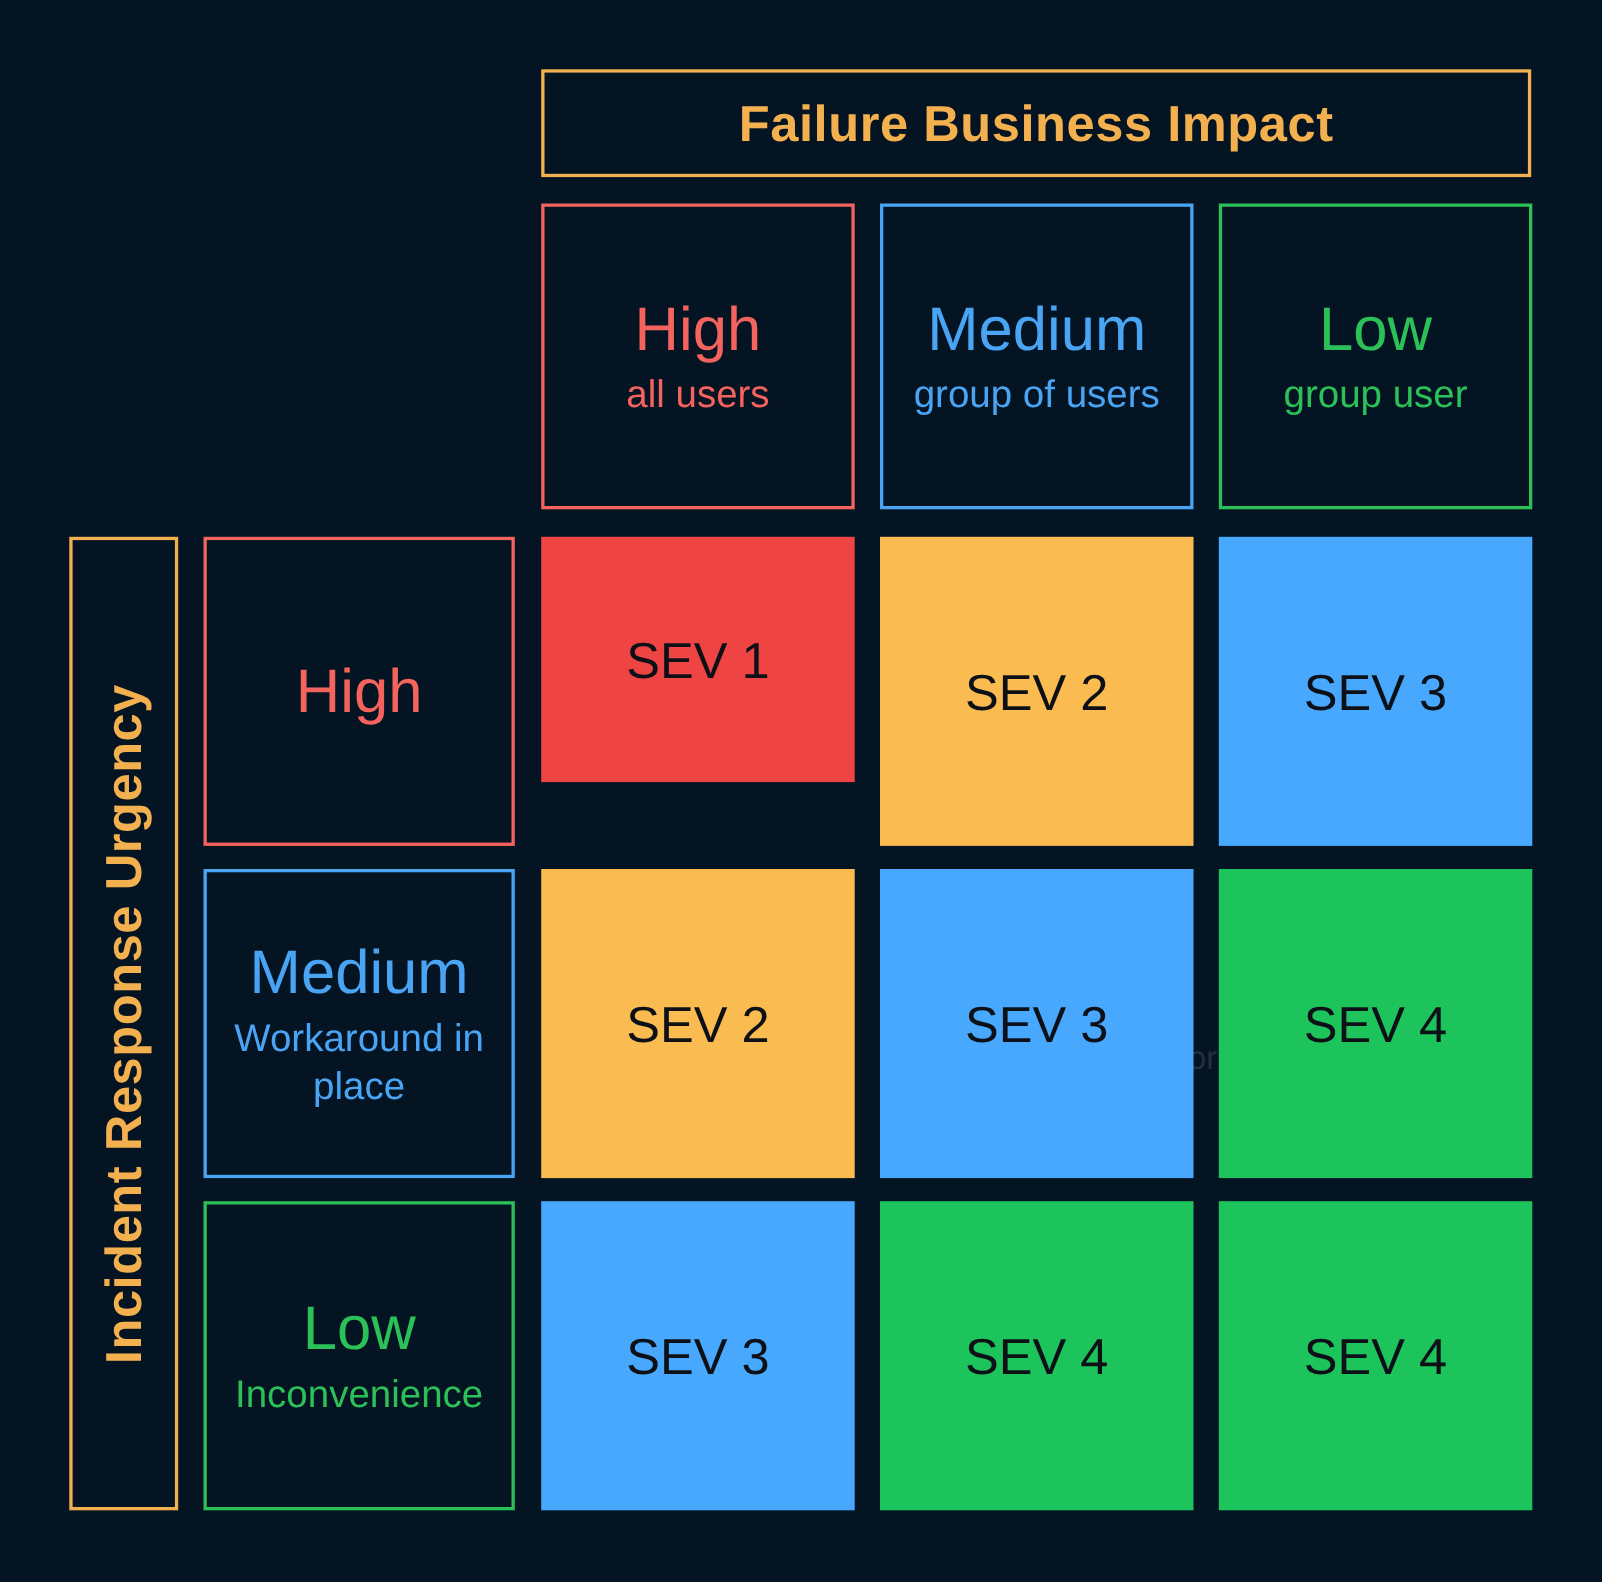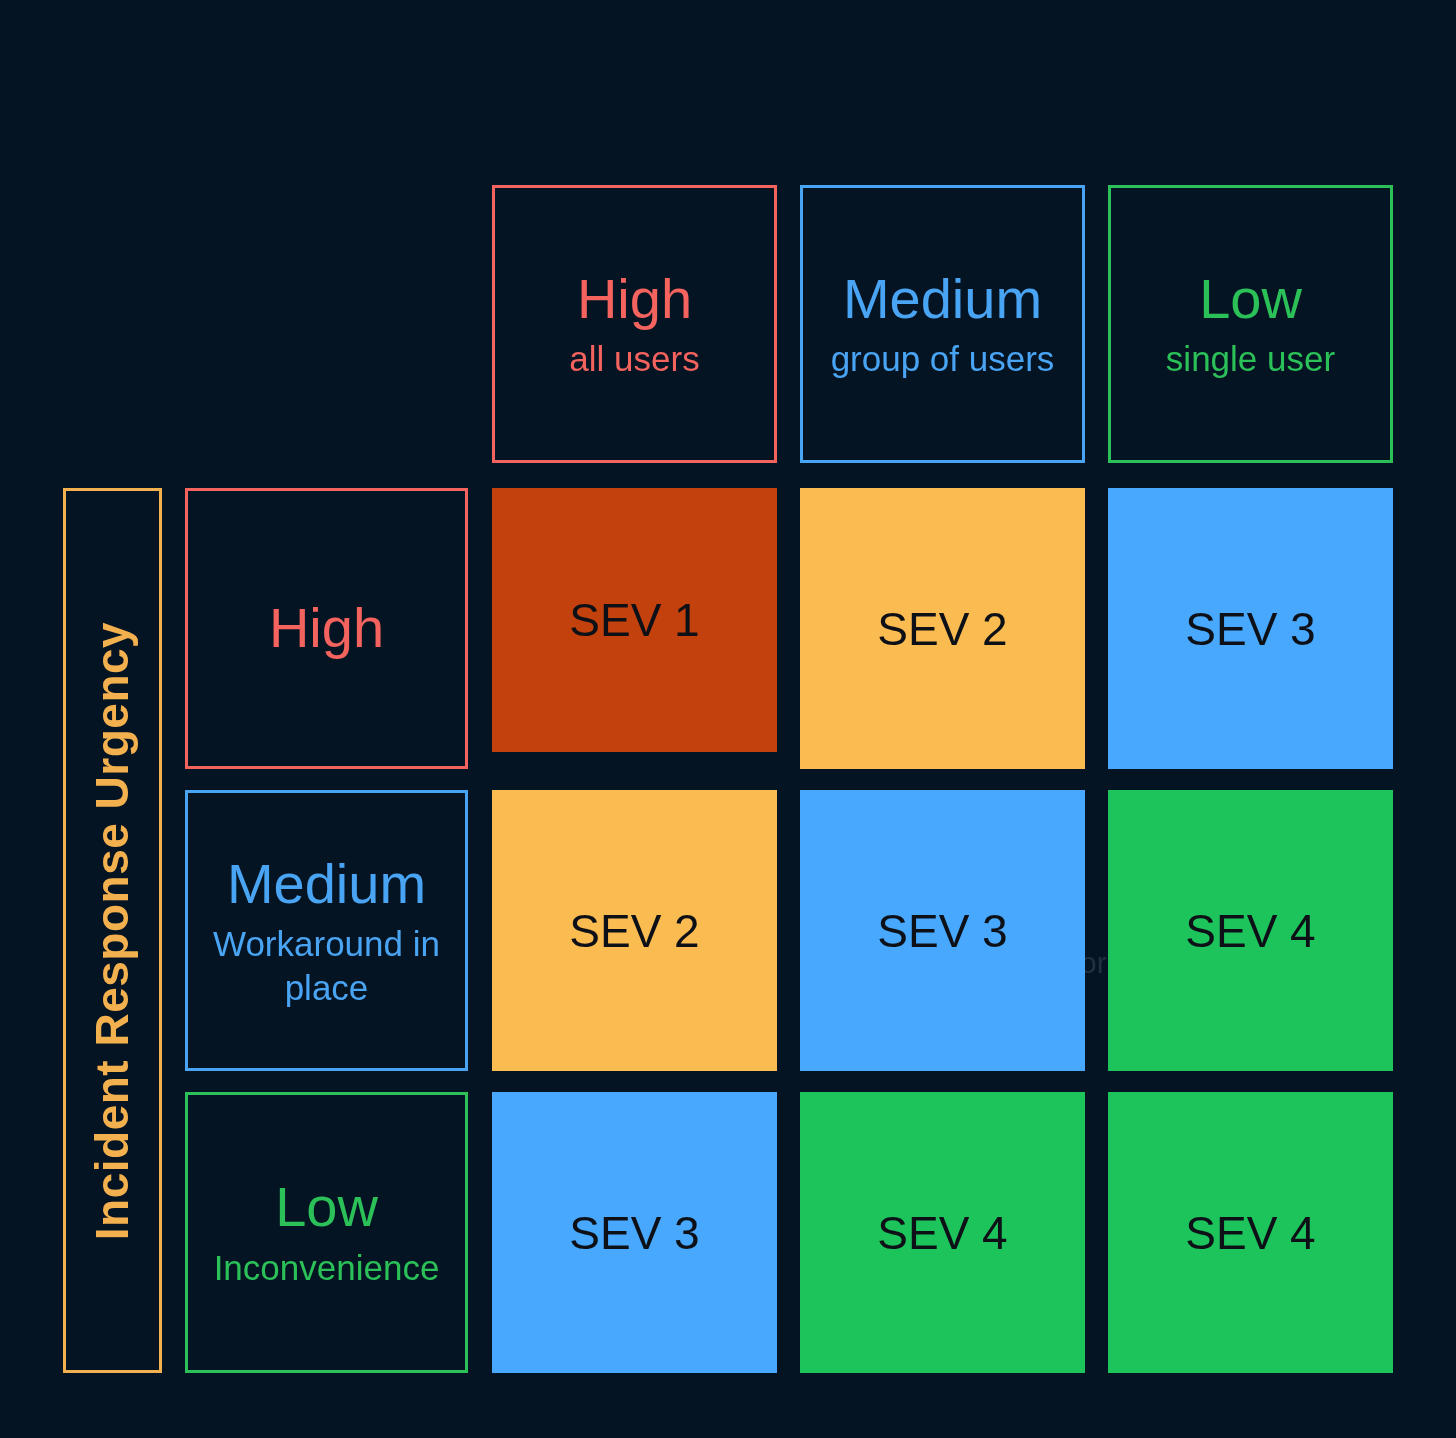--- a/index.html
+++ b/index.html
@@ -61,55 +61,58 @@
     color: var(--watermark, #233040);
   }
 </style>
 </head>
 <body>
 
 <div class="canvas">
 
   <div class="watermark">or</div>
 
+  <div class="boxed" style="left: 492px; top: 63px; width: 900px; height: 98px; color: rgb(243, 176, 79);">
+    <div class="axis-title">Failure Business Impact</div>
+  </div>
 
   <div class="boxed" style="left: 492px; top: 185px; width: 285px; height: 278px; color: rgb(244, 99, 94);">
     <div class="hdr-label">High</div>
     <div class="hdr-sub">all users</div>
   </div>
 
   <div class="boxed" style="left: 800px; top: 185px; width: 285px; height: 278px; color: rgb(74, 164, 244);">
     <div class="hdr-label">Medium</div>
     <div class="hdr-sub">group of users</div>
   </div>
 
   <div class="boxed" style="left: 1108px; top: 185px; width: 285px; height: 278px; color: rgb(43, 193, 88);">
     <div class="hdr-label">Low</div>
-    <div class="hdr-sub">single user</div>
+    <div class="hdr-sub">group user</div>
   </div>
 
   <div class="boxed" style="left: 63px; top: 488px; width: 99px; height: 885px; color: rgb(243, 176, 79);">
     <div class="axis-title v-rotate">Incident Response Urgency</div>
   </div>
 
   <div class="boxed" style="left: 185px; top: 488px; width: 283px; height: 281px; color: rgb(244, 99, 94);">
     <div class="hdr-label">High</div>
   </div>
 
   <div class="boxed" style="left: 185px; top: 790px; width: 283px; height: 281px; color: rgb(74, 164, 244);">
     <div class="hdr-label">Medium</div>
     <div class="hdr-sub">Workaround in place</div>
   </div>
 
   <div class="boxed" style="left: 185px; top: 1092px; width: 283px; height: 281px; color: rgb(43, 193, 88);">
     <div class="hdr-label">Low</div>
     <div class="hdr-sub">Inconvenience</div>
   </div>
 
-  <div class="cell" style="left: 492px; top: 488px; width: 285px; height: 264px; background-color: #c2410c;">
+  <div class="cell" style="left: 492px; top: 488px; width: 285px; height: 223px; background-color: #ef4444;">
     <span>SEV 1</span>
   </div>
   <div class="cell" style="left: 800px; top: 488px; width: 285px; height: 281px; background-color: rgb(250, 187, 81);">
     <span>SEV 2</span>
   </div>
   <div class="cell" style="left: 1108px; top: 488px; width: 285px; height: 281px; background-color: rgb(71, 168, 253);">
     <span>SEV 3</span>
   </div>
 
   <div class="cell" style="left: 492px; top: 790px; width: 285px; height: 281px; background-color: rgb(250, 187, 81);">

